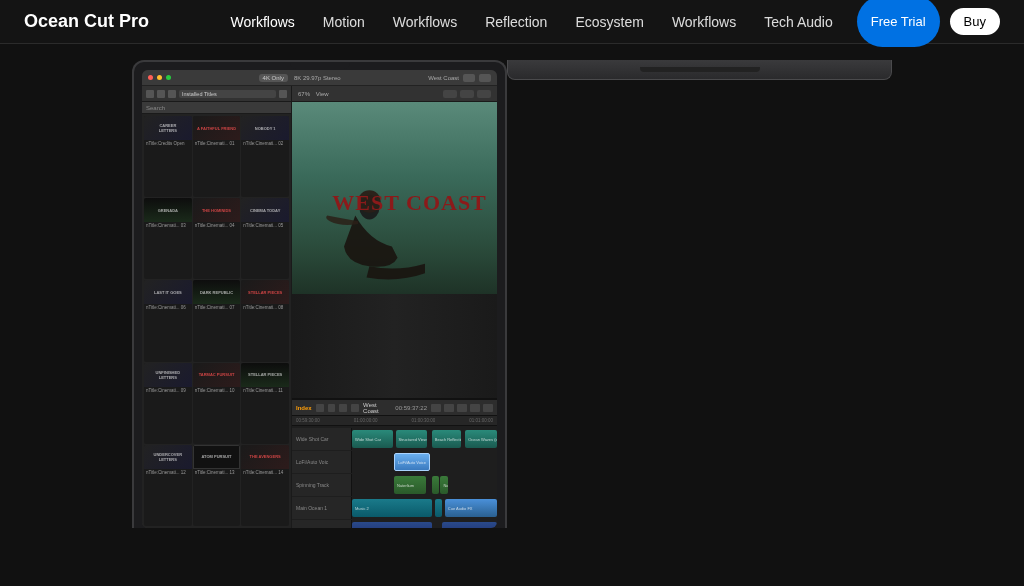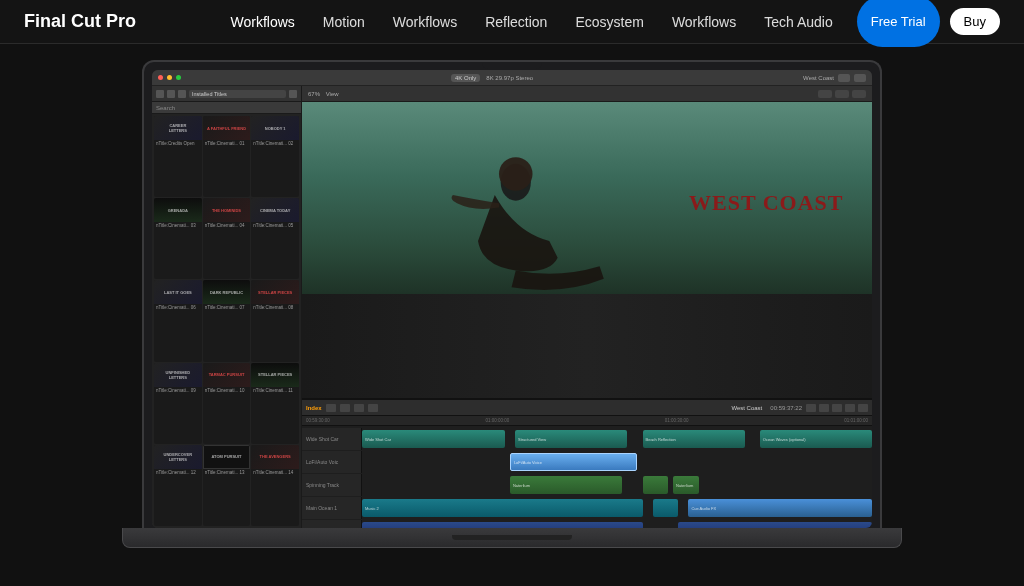--- a/index.html
+++ b/index.html
@@ -80,22 +80,22 @@
       background: #111;
       position: relative;
     }
 
     
     .laptop-wrapper {
       position: relative;
       width: 760px;
       height: 510px;
       display: flex;
-      flex-direction: column;
-      align-items: center;
+      flex-direction: row;
+      align-items: flex-start;
     }
 
     
     .laptop-screen-bezel {
       width: 740px;
       height: 468px;
       background: #1c1c1e;
       border-radius: 12px 12px 0 0;
       padding: 8px 8px 0 8px;
       border: 2px solid #3a3a3c;
@@ -529,21 +529,21 @@
         #2a4a3a 50%,
         #1a2a20 70%,
         #111a14 100%
       );
     }
   </style>
 </head>
 <body>
 
 <nav class="navbar">
-  <span class="nav-logo">Final Cut Pro</span>
+  <span class="nav-logo">Ocean Cut Pro</span>
   <ul class="nav-links">
     <li><a href="#" class="active">Workflows</a></li>
     <li><a href="#">Motion</a></li>
     <li><a href="#">Workflows</a></li>
     <li><a href="#">Reflection</a></li>
     <li><a href="#">Ecosystem</a></li>
     <li><a href="#">Workflows</a></li>
     <li><a href="#">Tech Audio</a></li>
   </ul>
   <div class="nav-actions">

